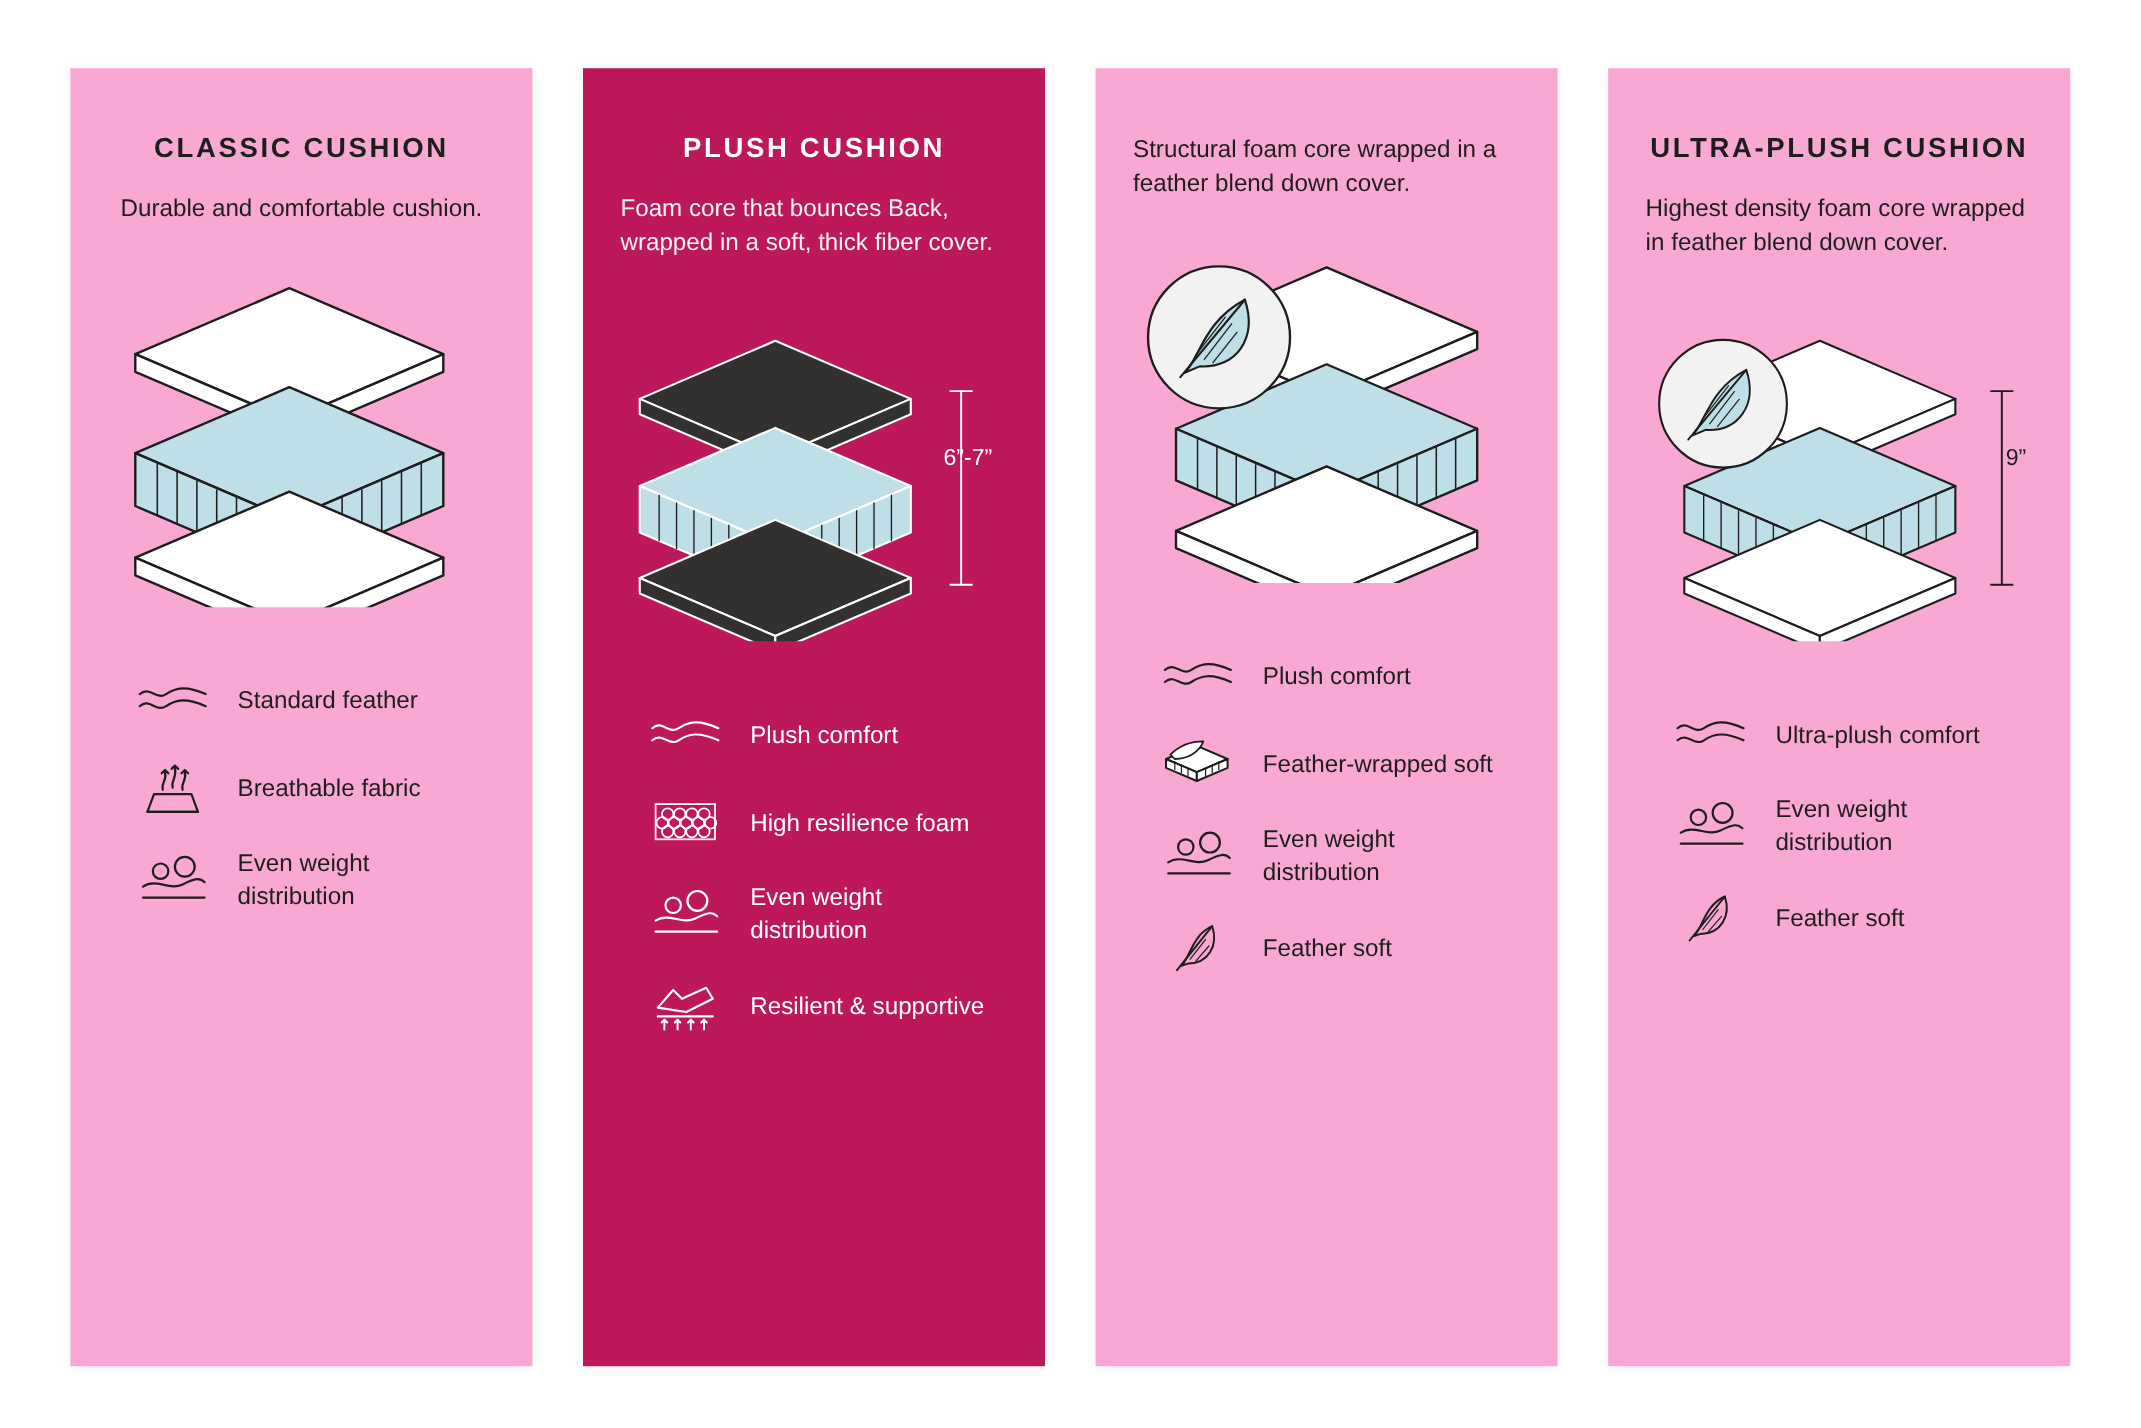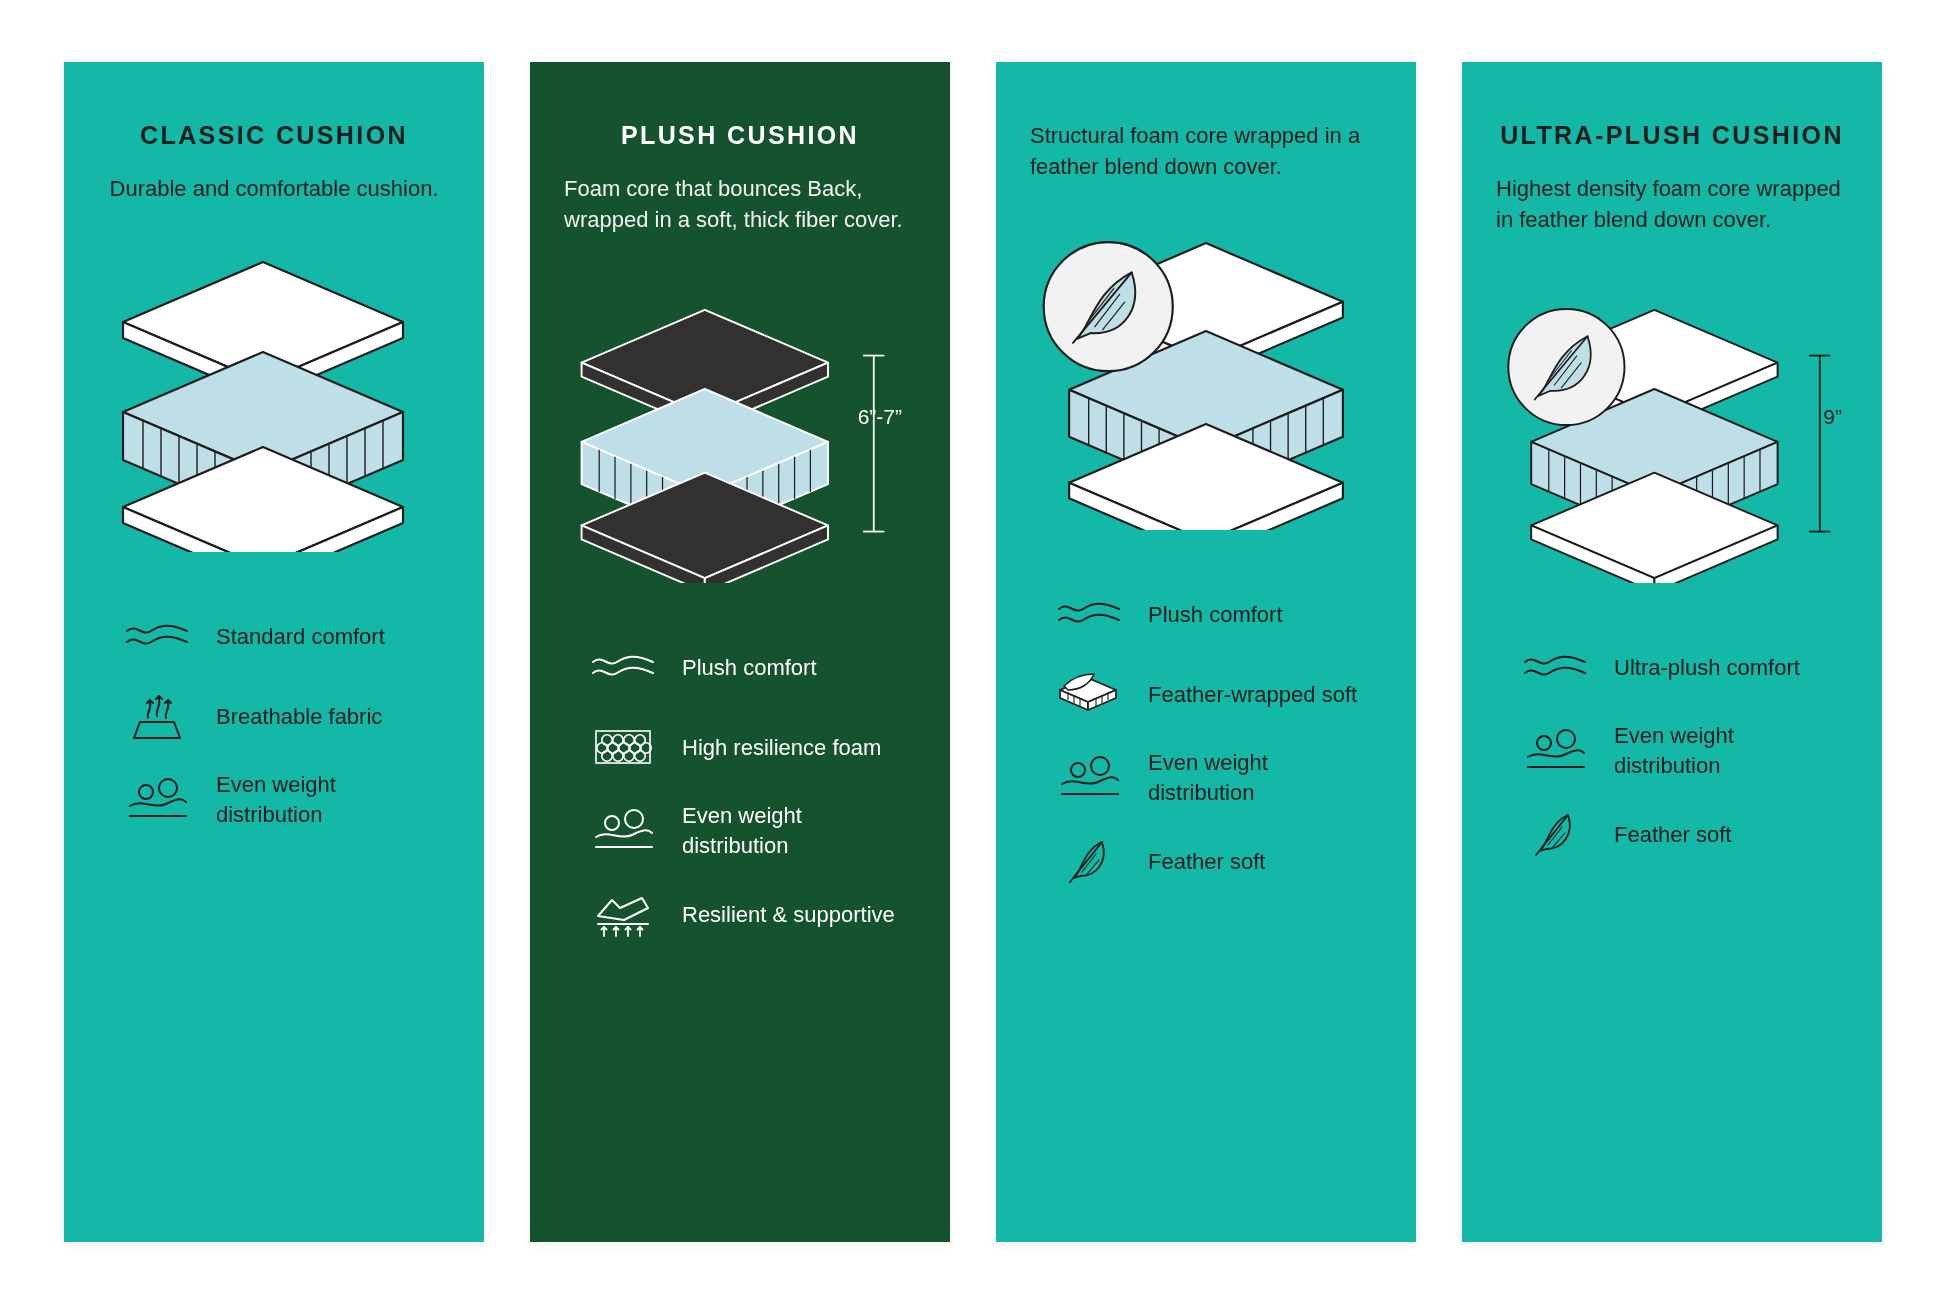--- a/index.html
+++ b/index.html
@@ -21,31 +21,31 @@
     display: flex;
     align-items: flex-start;
     justify-content: center;
     gap: 46px;
     padding-top: 62px;
     box-sizing: border-box;
   }
   .card {
     width: 420px;
     height: 1180px;
-    background: #14b8a6;
+    background: #f9a8d4;
     box-shadow: 0 2px 10px rgba(0,0,0,0.07);
     box-sizing: border-box;
     padding: 58px 34px 20px 34px;
     display: flex;
     flex-direction: column;
     align-items: center;
     position: relative;
   }
   .card.dark {
-    background: #14532d;
+    background: #be185d;
   }
   .card-title {
     font-size: 25px;
     font-weight: bold;
     letter-spacing: 2.4px;
     color: #1d1d1d;
     text-align: center;
     line-height: 1.24;
     margin: 0 0 22px 0;
   }
@@ -156,21 +156,21 @@
     </div>
 
     <div class="features">
       <div class="feature">
         <span class="fico">
           <svg width="66" height="30" viewBox="0 0 66 30" fill="none" stroke="#1d1d1d" stroke-width="2" stroke-linecap="round">
             <path d="M3 10 C12 2,18 16,27 10 S45 2,63 10"></path>
             <path d="M3 21 C12 13,18 27,27 21 S45 13,63 21"></path>
           </svg>
         </span>
-        <span class="flabel">Standard comfort</span>
+        <span class="flabel">Standard feather</span>
       </div>
       <div class="feature">
         <span class="fico">
           <svg width="66" height="48" viewBox="0 0 66 48" fill="none" stroke="#1d1d1d" stroke-width="2" stroke-linecap="round" stroke-linejoin="round">
             <path d="M10 46 L16 30 H50 L56 46 Z"></path>
             <path d="M10 46 H56"></path>
             <path d="M24 26 C22 20,28 18,26 10"></path>
               <path d="M23 11 l3-3 3 3"></path>
             <path d="M33 24 C31 18,37 16,35 6"></path>
               <path d="M32 7 l3-3 3 3"></path>

